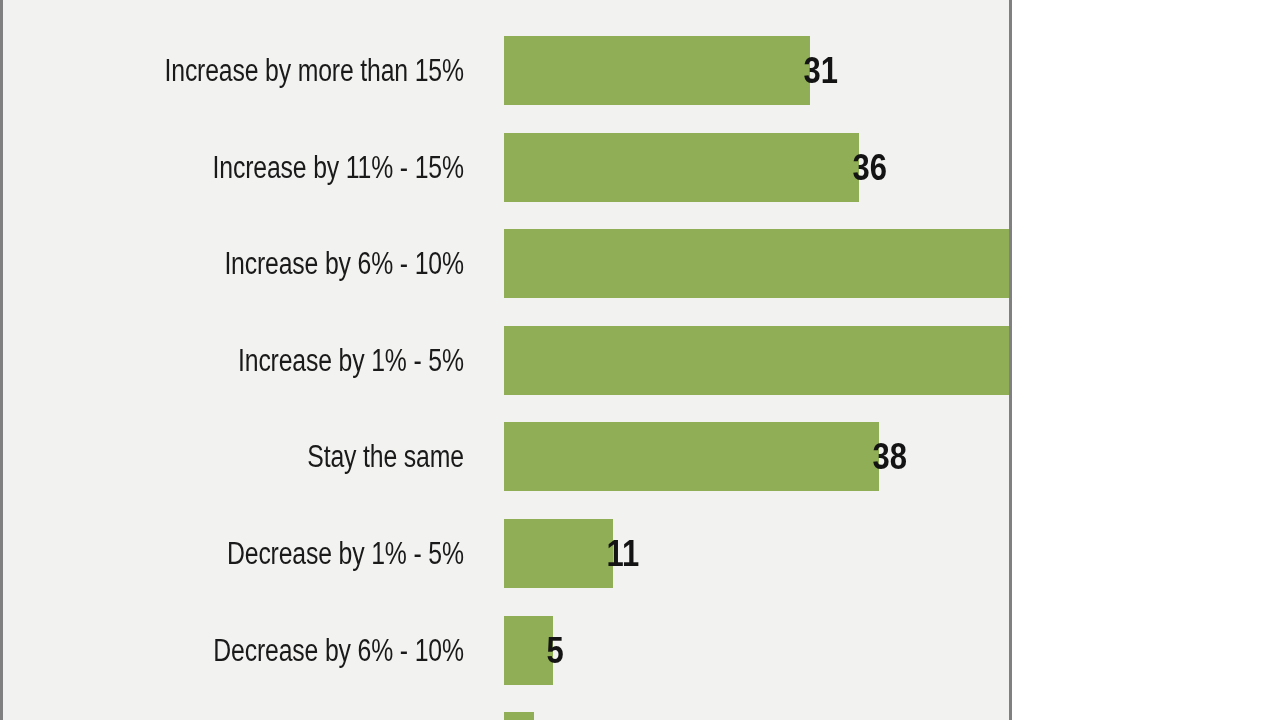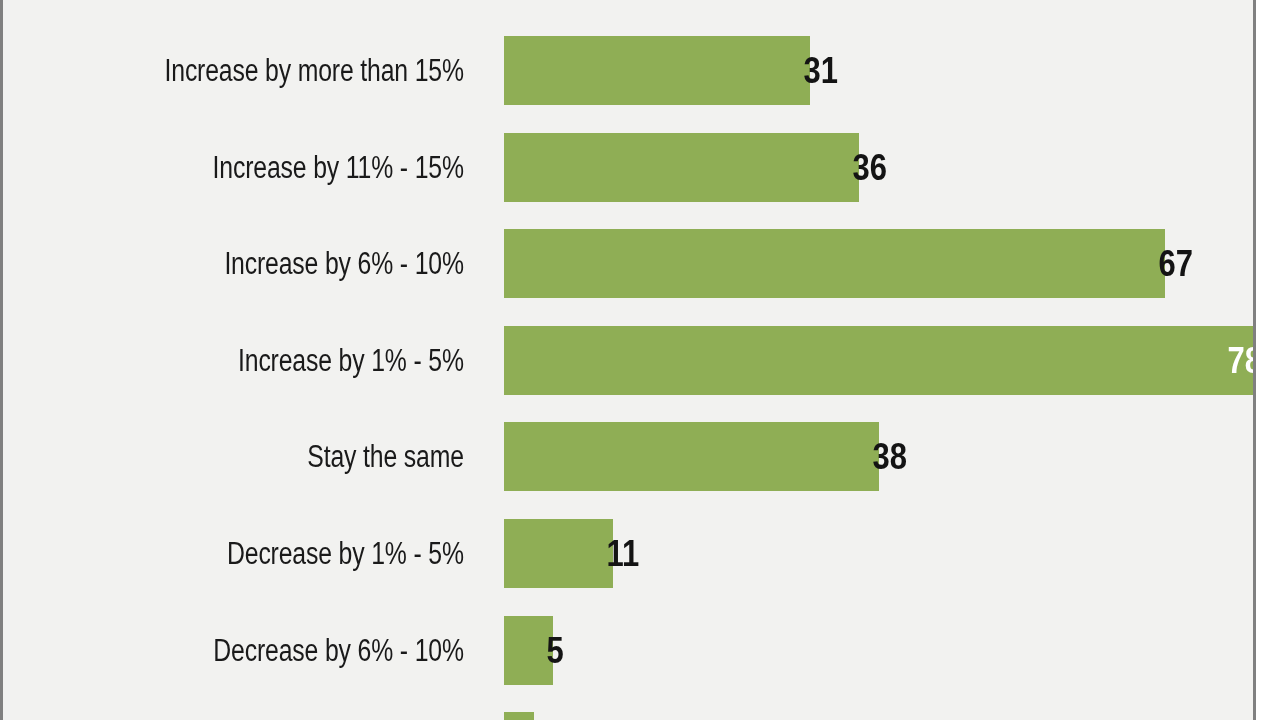--- a/index.html
+++ b/index.html
@@ -10,21 +10,21 @@
   body {
     width: 1280px;
     height: 720px;
     overflow: hidden;
     background: #ffffff;
     font-family: "Liberation Sans", sans-serif;
   }
 
   #chart-canvas {
     position: relative;
-    width: 1256px;
+    width: 1012px;
     height: 720px;
     background: #f2f2f0;
     box-sizing: border-box;
     border-left: 3px solid #0f172a;
     border-right: 3px solid #808080;
     overflow: hidden;
   }
 
   .rows-wrap {
     position: absolute;

